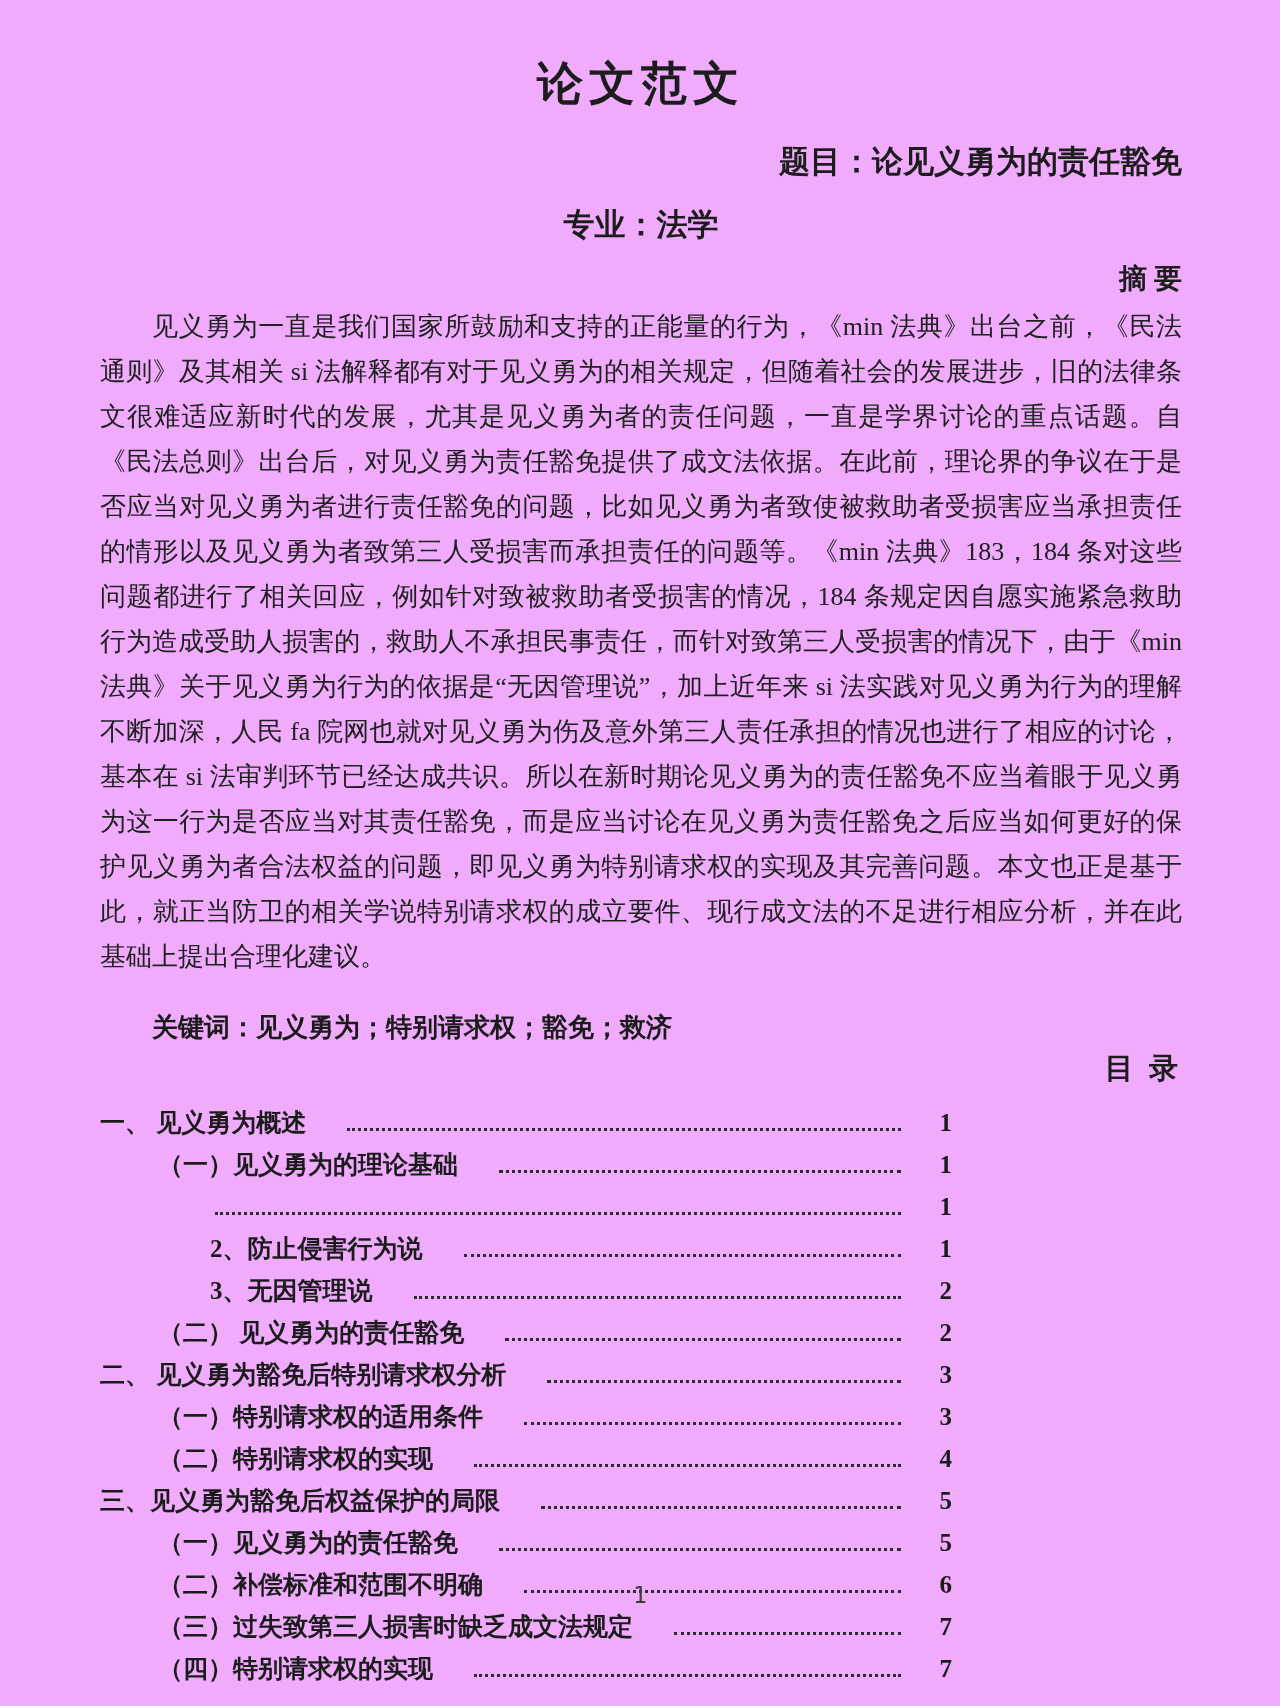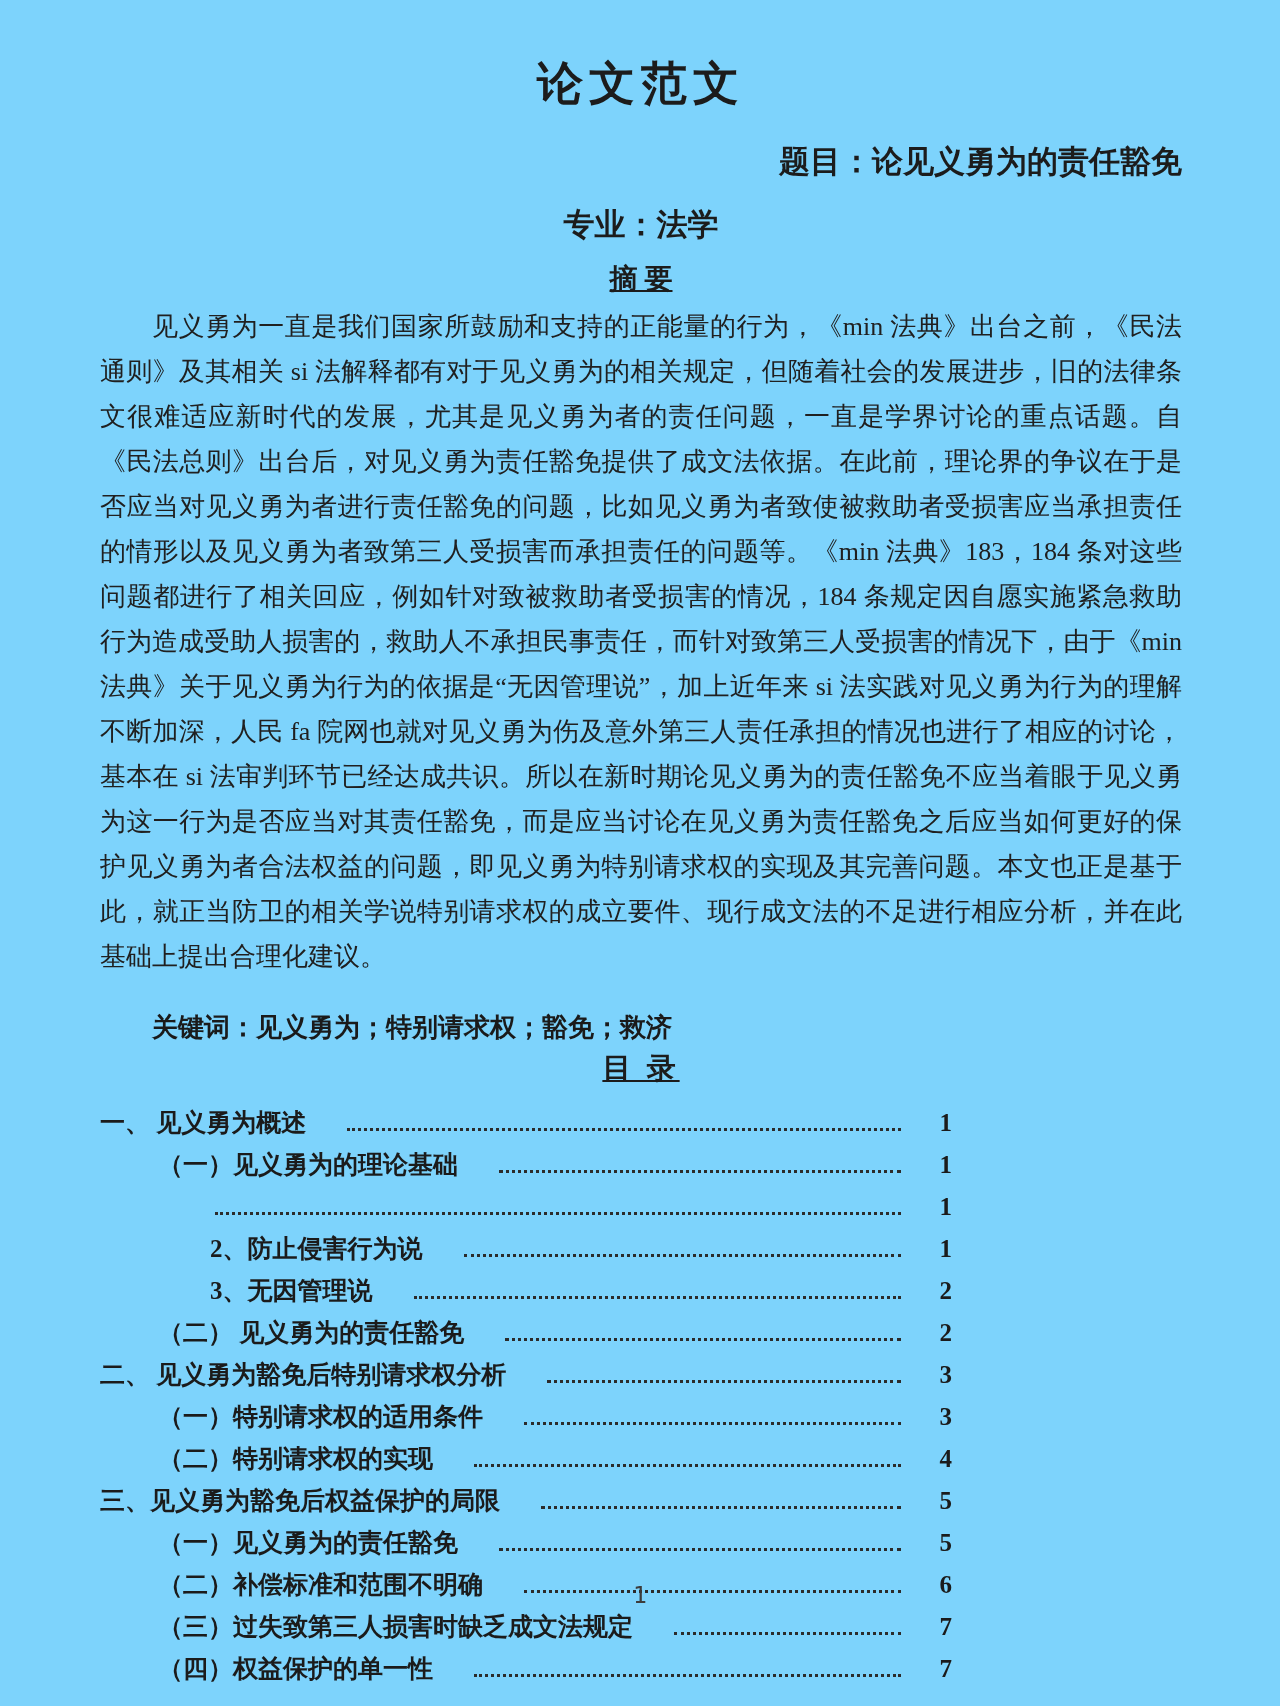--- a/index.html
+++ b/index.html
@@ -5,21 +5,21 @@
   html, body {
     margin: 0;
     padding: 0;
     background: #e9e9e7;
   }
   .page {
     position: relative;
     width: 1280px;
     height: 1706px;
     margin: 0 auto;
-    background: #7dd3fc;
+    background: #f0abfc;
     color: #1c1c1c;
     font-family: "Liberation Serif", "DejaVu Serif", serif;
     overflow: hidden;
     box-sizing: border-box;
     padding: 56px 98px 0 100px;
   }
   .doc-title {
     text-align: center;
     font-size: 46px;
     font-weight: bold;
@@ -29,25 +29,24 @@
   }
   .subtitle-line {
     text-align: center;
     font-size: 31px;
     font-weight: bold;
     line-height: 1.25;
   }
   .topic-line   { margin-top: 32px; text-align: right; }
   .major-line   { margin-top: 24px; }
   .section-heading {
-    text-align: center;
+    text-align: right;
     font-size: 28px;
     font-weight: bold;
     line-height: 1.25;
-    text-decoration: underline;
   }
   .abstract-heading { margin-top: 16px; }
   .abstract-body {
     margin-top: 8px;
     font-size: 26px;
     line-height: 45px;
     text-align: justify;
     text-indent: 2em;
     color: #202020;
   }
@@ -189,21 +188,21 @@
       <span class="toc-page">6</span>
     </div>
 
     <div class="toc-row lvl1">
       <span class="toc-label">（三）过失致第三人损害时缺乏成文法规定</span>
       <span class="toc-leader"></span>
       <span class="toc-page">7</span>
     </div>
 
     <div class="toc-row lvl1">
-      <span class="toc-label">（四）权益保护的单一性</span>
+      <span class="toc-label">（四）特别请求权的实现</span>
       <span class="toc-leader"></span>
       <span class="toc-page">7</span>
     </div>
 
   </div>
 
   <div class="footer-pagenum">1</div>
 
 </div>
 

